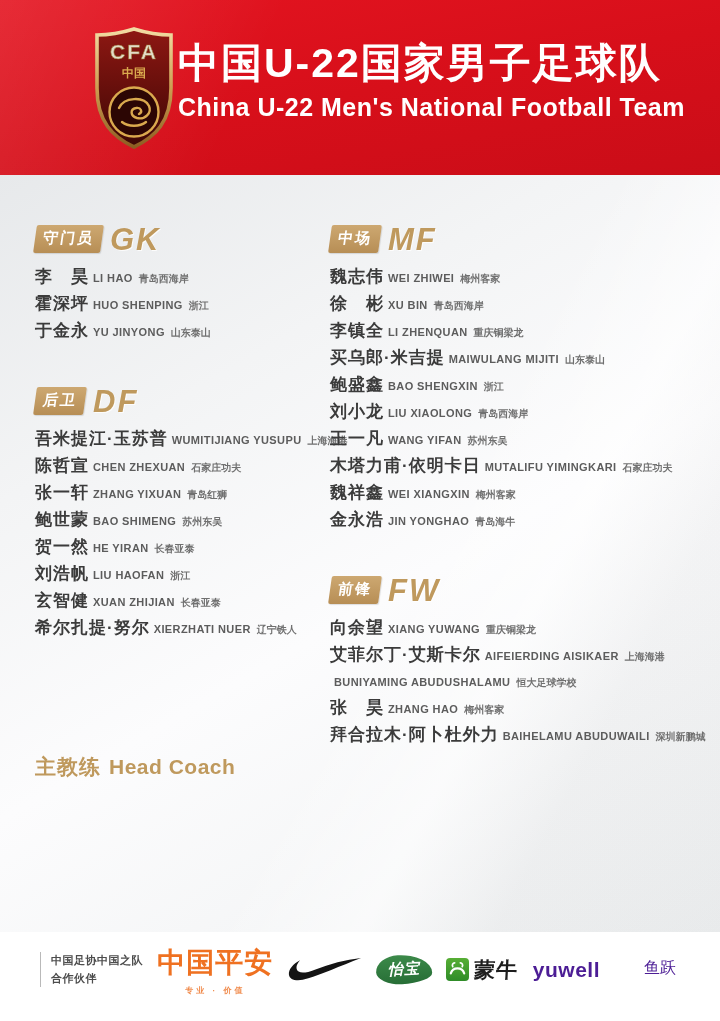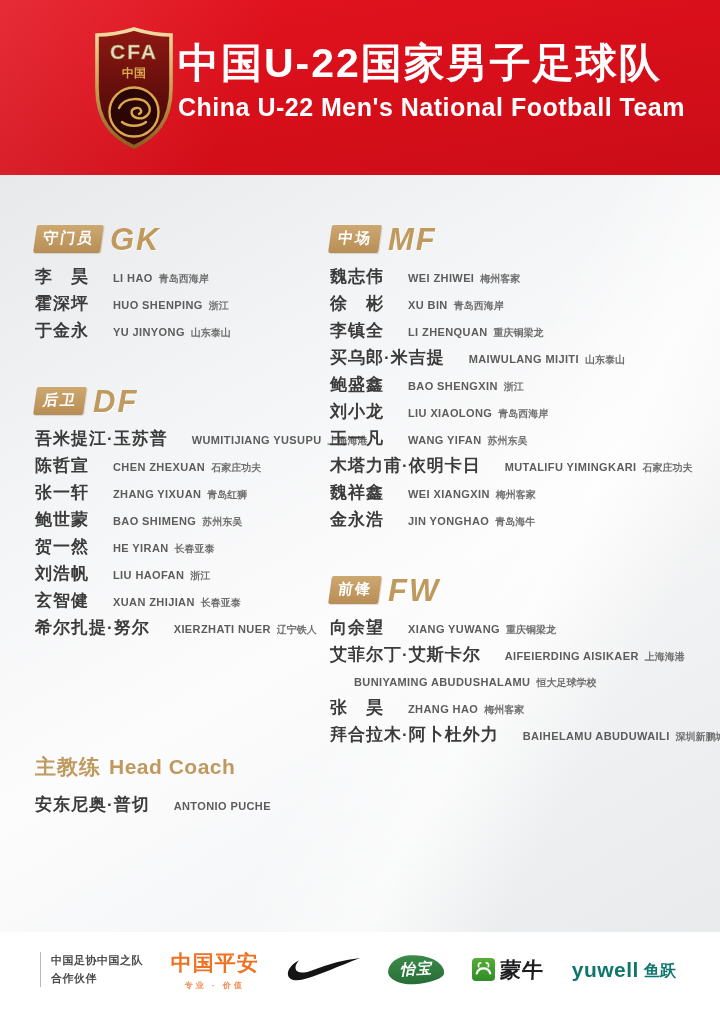--- a/index.html
+++ b/index.html
@@ -30,50 +30,50 @@
   .badge{display:flex;align-items:center;height:34px;}
   .badge-cn{display:inline-block;background:linear-gradient(180deg,#cda871 0%,#b78e55 100%);
     color:#fff;font-size:15px;font-weight:800;padding:4px 8px 5px;transform:skewX(-8deg);
     border-radius:2px;letter-spacing:2px;box-shadow:1px 1px 1px rgba(0,0,0,.12);}
   .badge-en{margin-left:8px;font-size:31px;font-weight:800;font-style:italic;color:#bf995d;
     letter-spacing:2px;line-height:1;text-shadow:1px 1px 0 rgba(255,255,255,.8);}
 
   .player-list{margin-top:12px;}
   .player{display:flex;align-items:baseline;margin-bottom:7px;line-height:18px;white-space:nowrap;}
   .p-cn{font-size:17px;font-weight:700;color:#3b3b3b;letter-spacing:1px;}
-  .p-py{font-size:11px;font-weight:700;color:#5c5c5c;margin-left:24px;letter-spacing:.4px;}
+  .p-py{font-size:11px;font-weight:700;color:#5c5c5c;margin-left:4px;letter-spacing:.4px;}
   .p-club{font-size:10px;font-weight:700;color:#707070;margin-left:6px;}
 
   .coach{position:absolute;left:35px;top:578px;}
   .coach-title{font-size:21px;font-weight:800;color:#bf995d;letter-spacing:1px;}
   .coach-title .ct-en{margin-left:8px;letter-spacing:.5px;}
   .coach-row{margin-top:12px;display:flex;align-items:baseline;}
 
   
   .footer{position:absolute;left:0;bottom:0;width:720px;height:89px;background:#ffffff;
     display:flex;align-items:center;justify-content:space-between;
     padding:0 44px 14px 40px;box-sizing:border-box;}
   .partner{border-left:1px solid #b9b9b9;padding-left:10px;font-size:11px;font-weight:700;
     color:#4c4c4c;line-height:1.55;letter-spacing:.5px;}
   .pingan{text-align:center;color:#ef7121;}
-  .pingan-name{font-size:21px;font-weight:800;letter-spacing:1px;}
+  .pingan-name{font-size:28px;font-weight:800;letter-spacing:1px;}
   .pingan-tag{font-size:8px;letter-spacing:3px;margin-top:3px;color:#f08a4b;font-weight:700;}
   .nike{width:74px;height:26px;}
   .yibao{position:relative;background:linear-gradient(180deg,#3c8a4a,#276e36);color:#fff;
     font-size:15px;font-weight:800;font-style:italic;padding:5px 12px;letter-spacing:1px;
     border-radius:40% 60% 55% 45% / 55% 65% 35% 45%;transform:rotate(-3deg);}
   .mengniu{display:flex;align-items:center;}
   .mengniu-ico{width:23px;height:23px;border-radius:4px;margin-right:5px;
     background:linear-gradient(180deg,#57ae35,#2f8c28);position:relative;}
   .mengniu-ico svg{position:absolute;inset:2px;}
   .mengniu-cn{font-size:21px;font-weight:900;color:#1d1d1d;letter-spacing:1px;
     font-family:"DejaVu Sans",sans-serif;transform:skewX(-3deg);}
-  .yuwell{display:flex;align-items:flex-end;color:#0f766e;}
+  .yuwell{display:flex;align-items:flex-start;color:#4c1d95;gap:44px;}
   .yuwell-latin{font-size:21px;font-weight:800;letter-spacing:.5px;}
-  .yuwell-cn{font-size:16px;font-weight:700;margin-left:5px;}
+  .yuwell-cn{font-size:16px;font-weight:400;}
 
   .watermark{position:absolute;right:10px;bottom:8px;display:flex;align-items:center;
     color:#c6c6c6;opacity:.8;font-size:17px;font-weight:700;letter-spacing:1px;z-index:5;}
   .watermark svg{margin-right:4px;}
 </style>
 </head>
 <body>
 
 <div class="poster">
 
@@ -294,24 +294,20 @@
     <span class="p-club">深圳新鹏城</span>
   </div>
 </div>
   </div>
 </div>
 
     <div class="coach">
       <div class="coach-title">
         <span>主教练</span><span class="ct-en">Head Coach</span>
       </div>
-      <div class="coach-row">
-        <span class="p-cn">安东尼奥·普切</span>
-        <span class="p-py">ANTONIO PUCHE</span>
-      </div>
     </div>
   </div>
 
   <div class="footer">
     <div class="partner">
       <div>中国足协中国之队</div>
       <div>合作伙伴</div>
     </div>
     <div class="pingan">
       <div class="pingan-name">中国平安</div>

